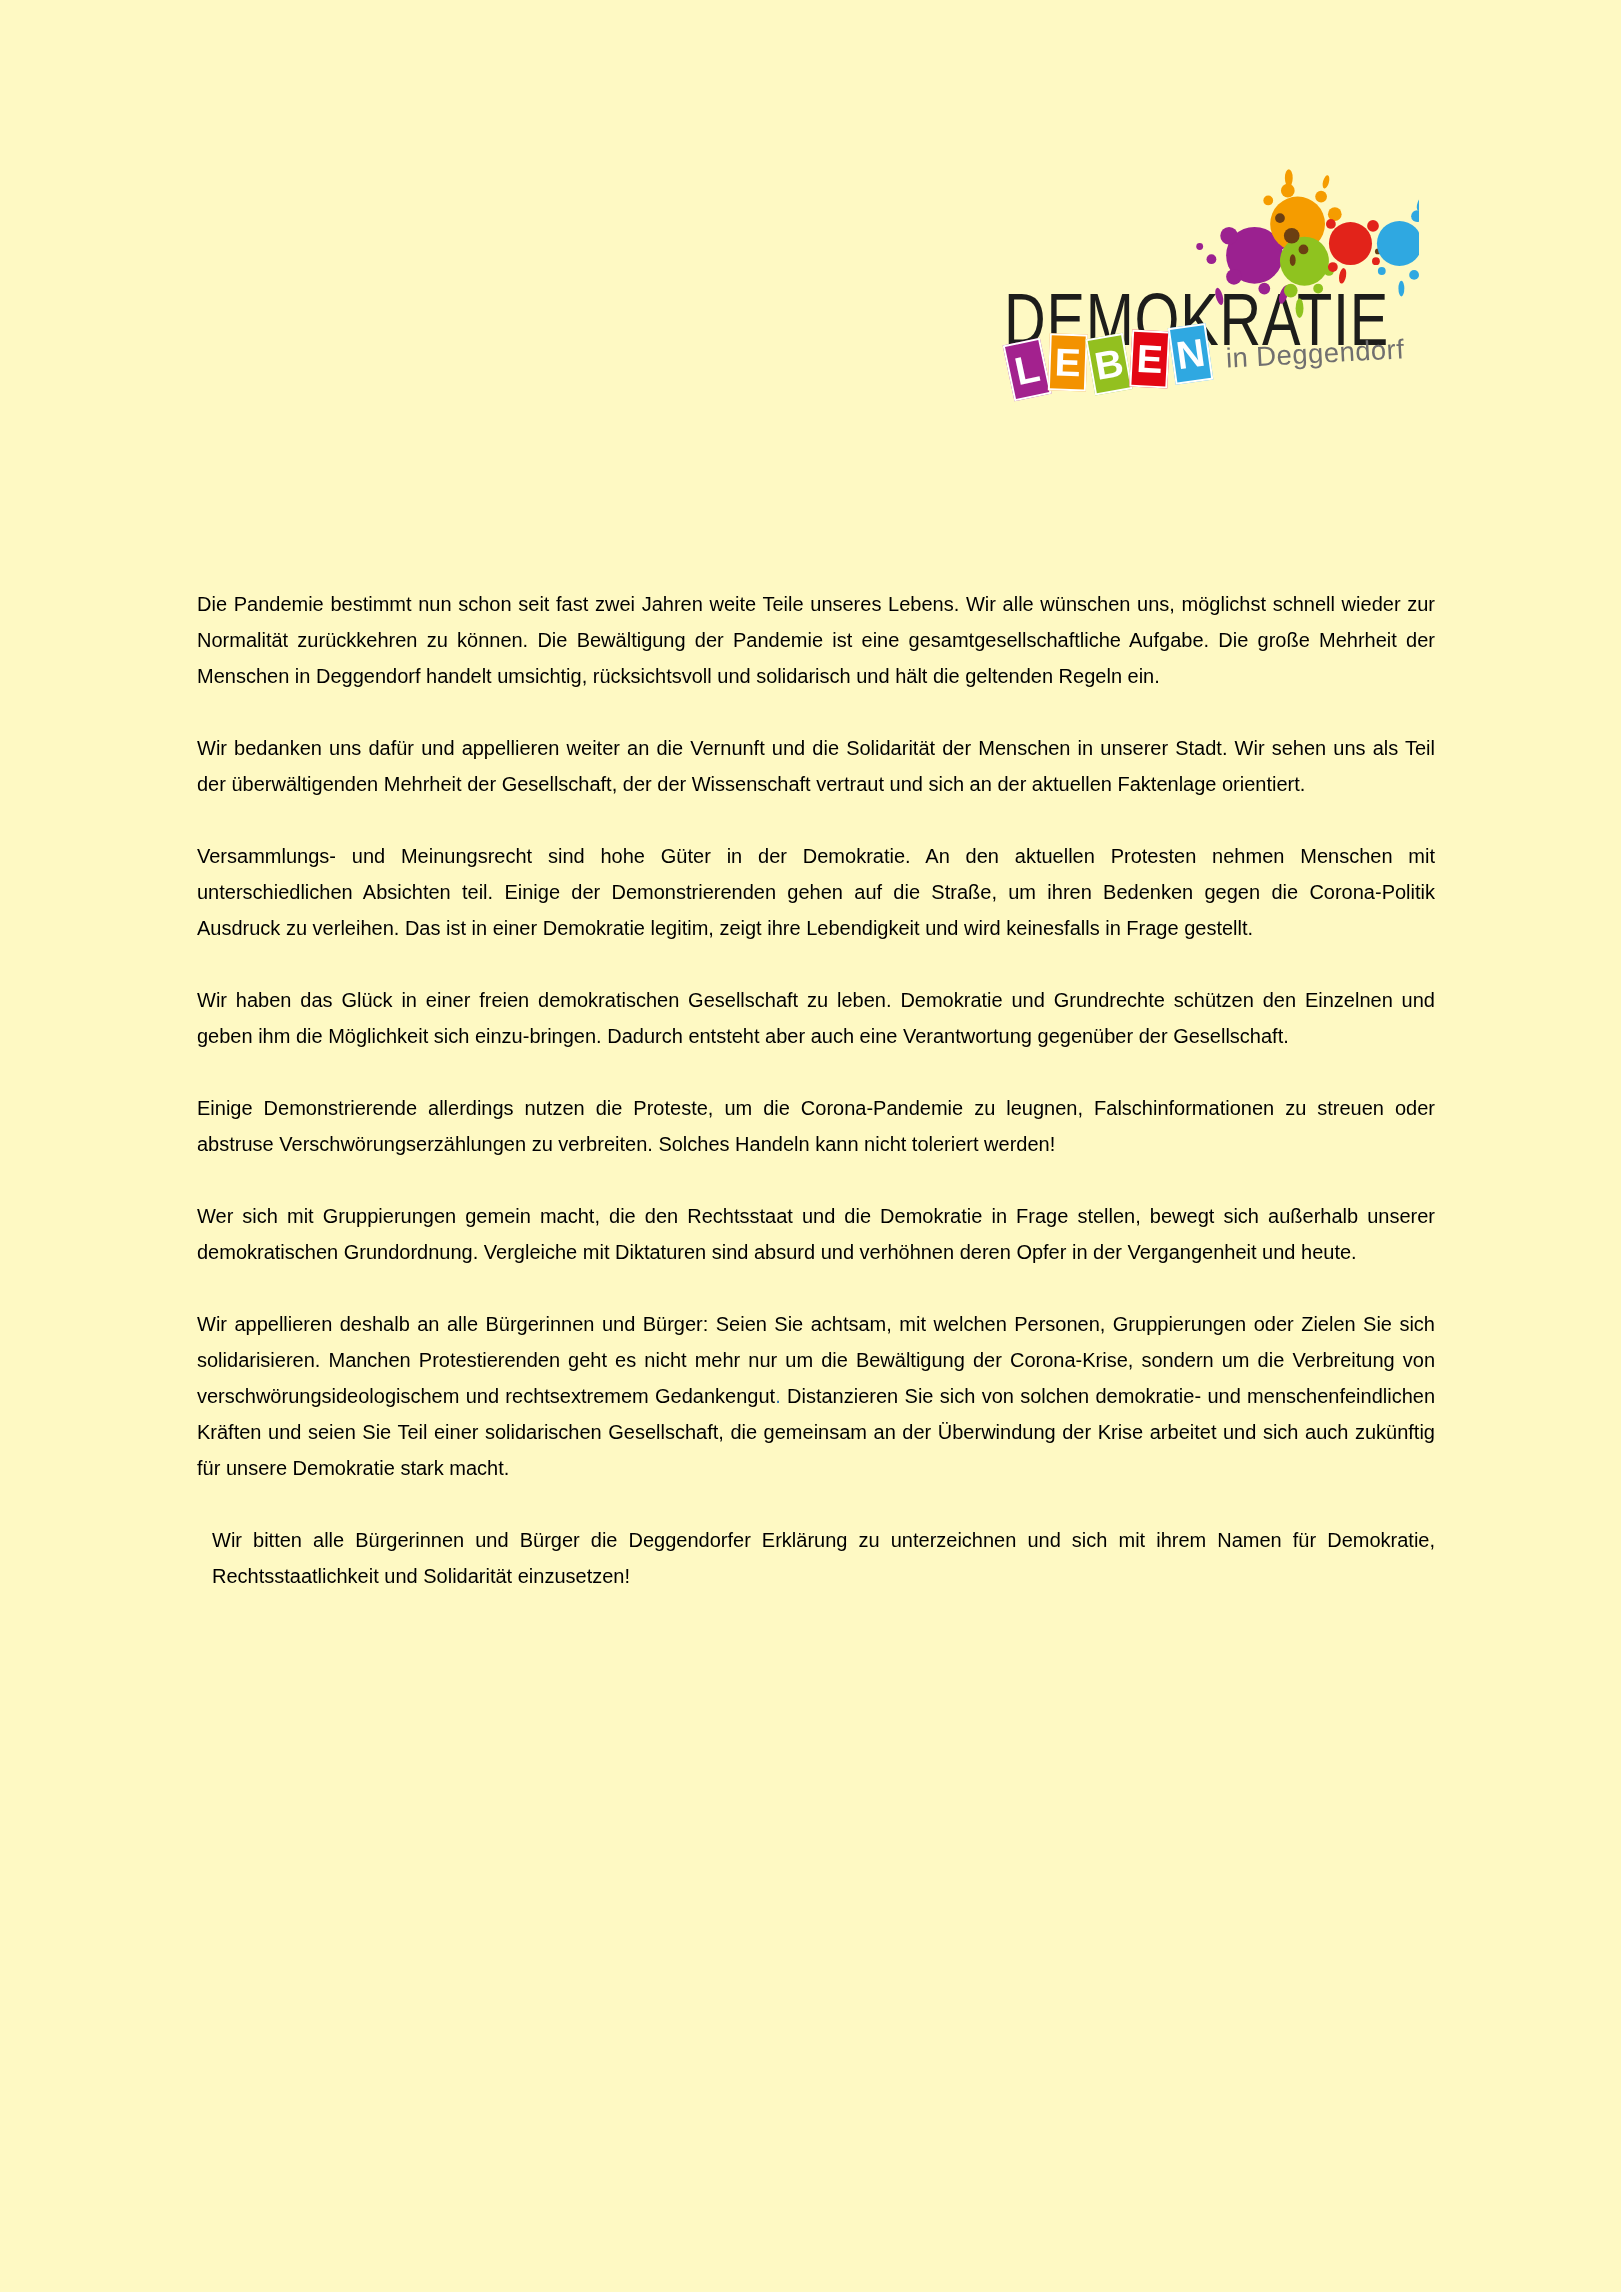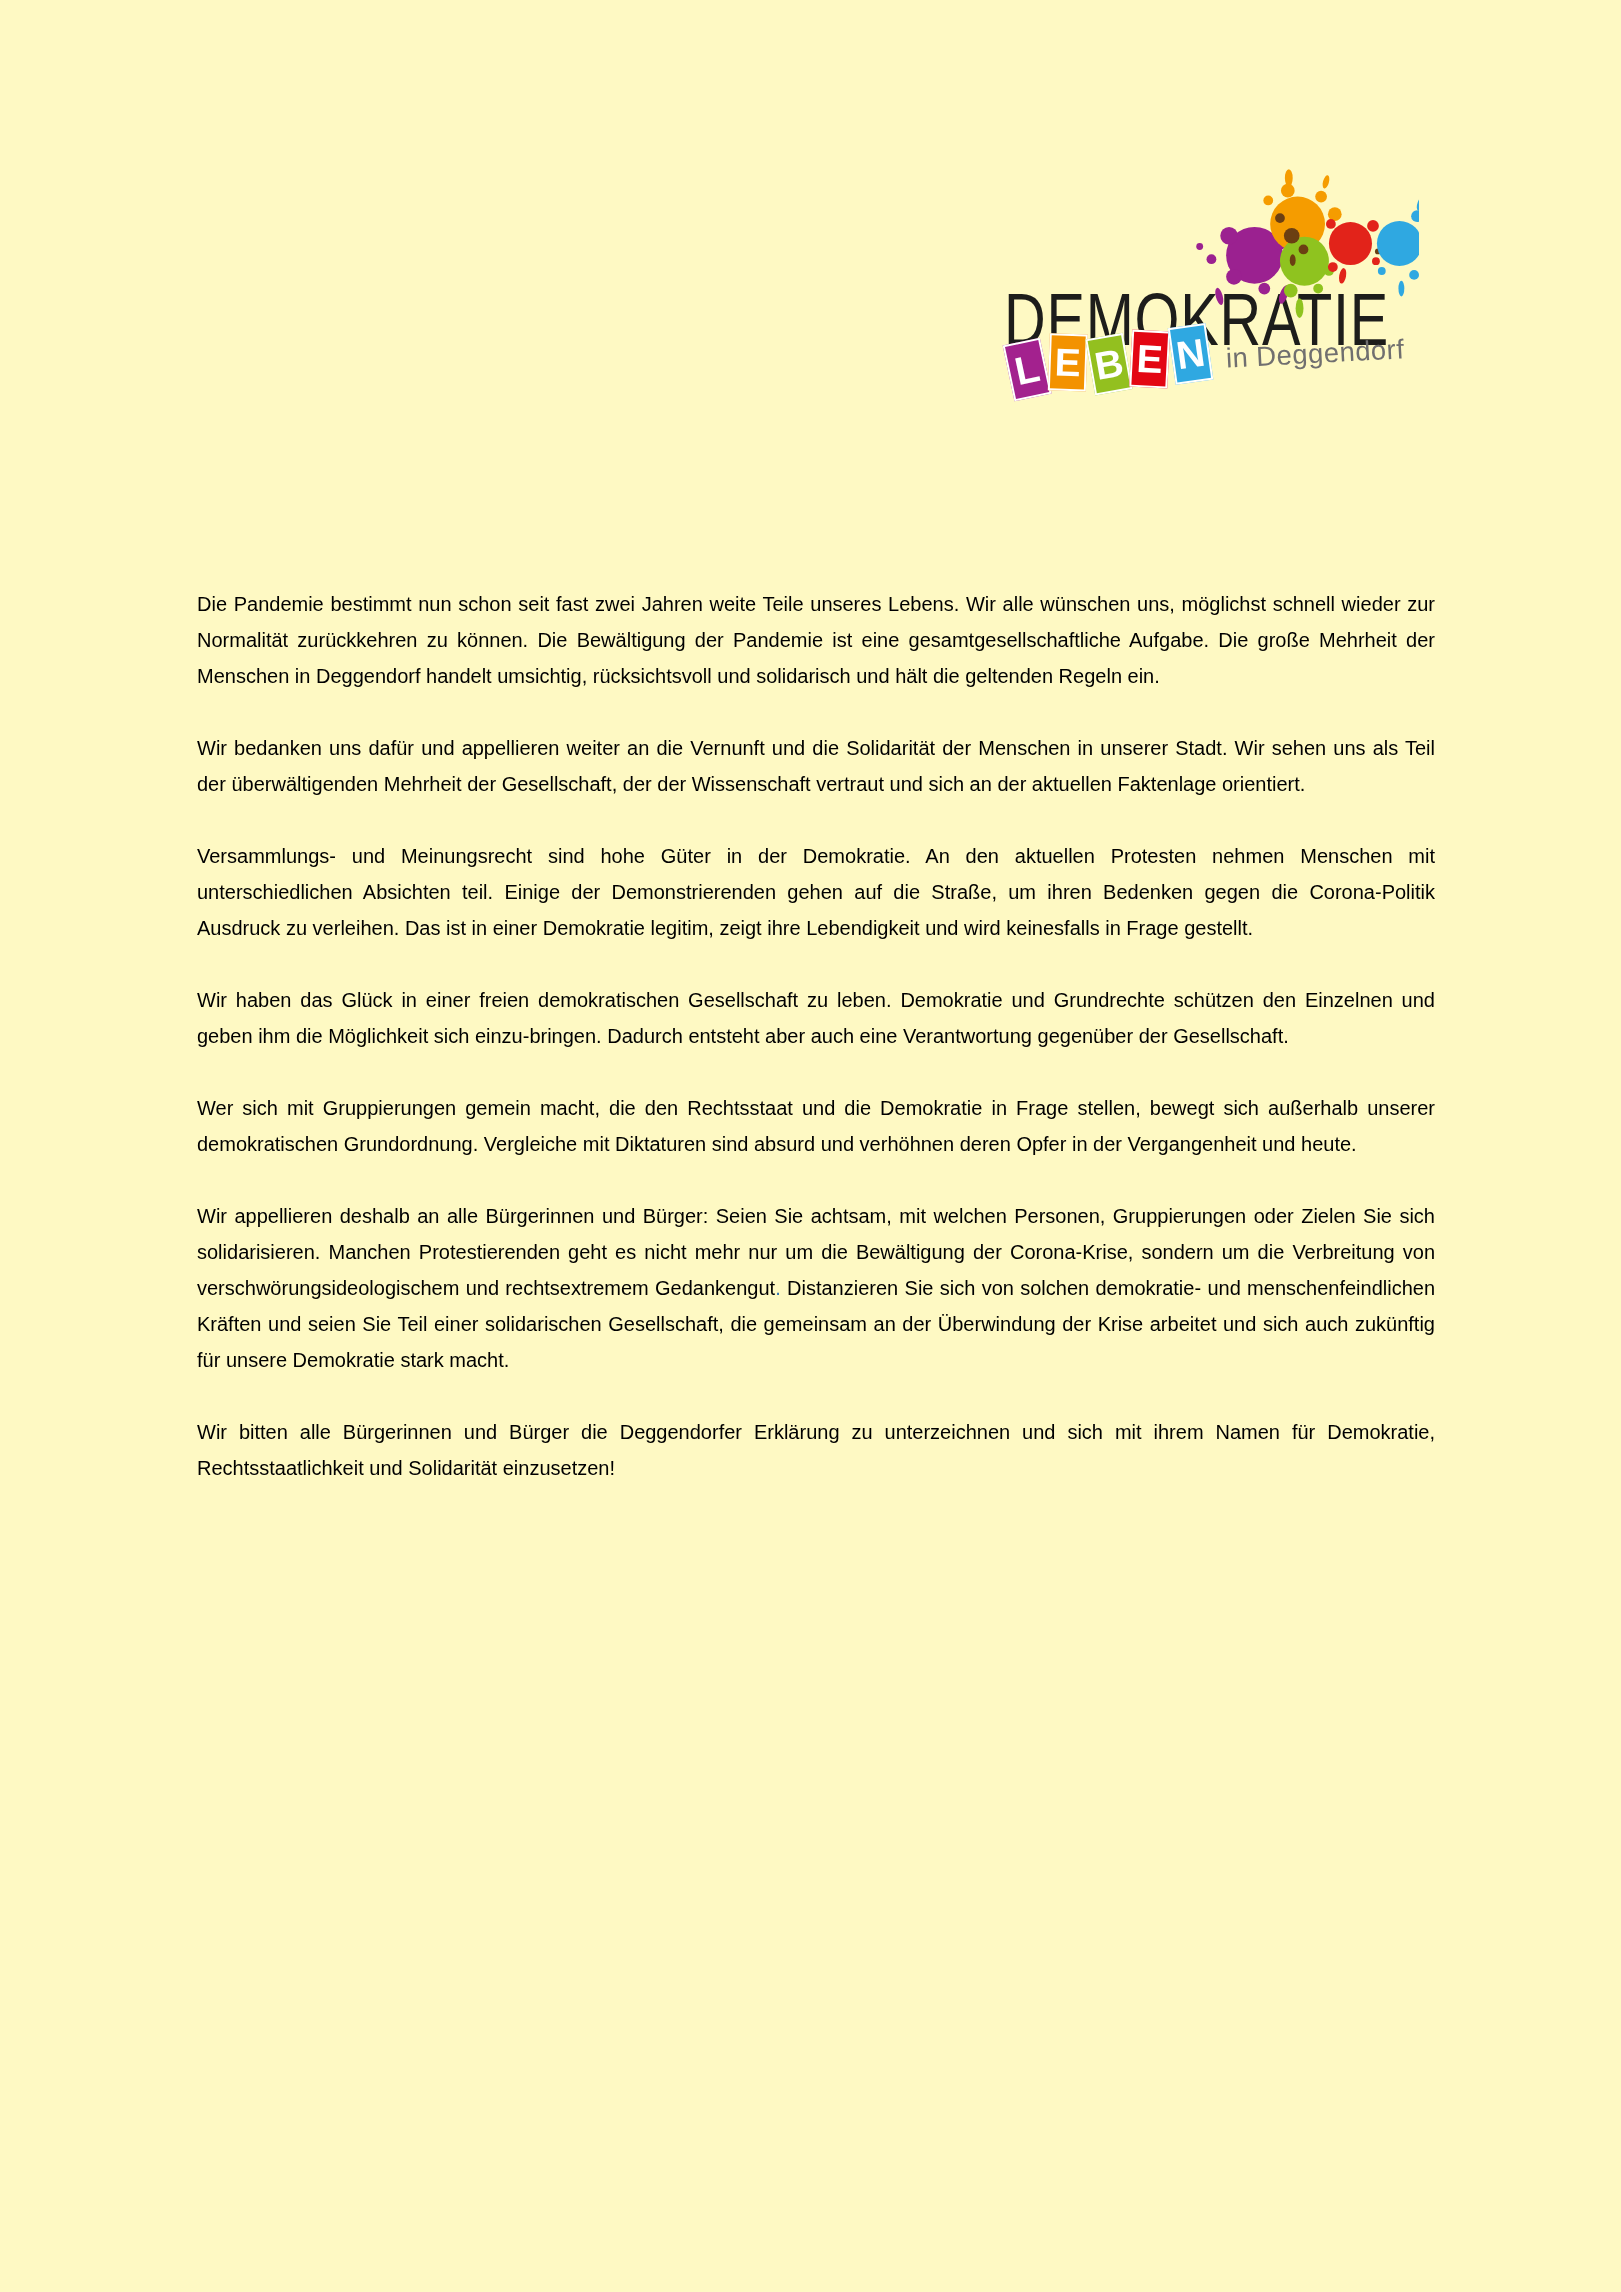--- a/index.html
+++ b/index.html
@@ -53,21 +53,21 @@
     font-size:34px; font-weight:bold; line-height:48px; color:#1d1d1b;
   }
 
   
   .body-text {
     position:absolute; left:197px; top:586px; width:1238px;
     font-size:20px; line-height:36px; text-align:justify;
     color:#000;
   }
   .body-text p { margin:0 0 36px 0; }
-  .body-text p.extra-space { margin-top:28px; }
+  .body-text p.extra-space { margin-top:28px;margin-left:15px; }
 </style>
 </head>
 <body>
 
 <div class="page">
 
   <div class="logo">
     <div class="logo-word">DEMOKRATIE</div>
 
     <svg class="logo-splats" viewBox="0 0 430 260" aria-hidden="true">
@@ -136,19 +136,20 @@
       </div>
   </div>
 
 
   <div class="body-text">
 
   <p><span>Die Pandemie bestimmt nun schon seit fast zwei Jahren weite Teile unseres Lebens. Wir alle wünschen uns, möglichst schnell wieder zur Normalität zurückkehren zu können. Die Bewältigung der Pandemie ist eine gesamtgesellschaftliche Aufgabe. Die große Mehrheit der Menschen in Deggendorf handelt umsichtig, rücksichtsvoll und solidarisch und hält die geltenden Regeln ein.</span></p>
       <p><span>Wir bedanken uns dafür und appellieren weiter an die Vernunft und die Solidarität der Menschen in unserer Stadt. Wir sehen uns als Teil der überwältigenden Mehrheit der Gesellschaft, der der Wissenschaft vertraut und sich an der aktuellen Faktenlage orientiert.</span></p>
       <p><span>Versammlungs- und Meinungsrecht sind hohe Güter in der Demokratie. An den aktuellen Protesten nehmen Menschen mit unterschiedlichen Absichten teil. Einige der Demonstrierenden gehen auf die Straße, um ihren Bedenken gegen die Corona-Politik Ausdruck zu verleihen. Das ist in einer Demokratie legitim, zeigt ihre Lebendigkeit und wird keinesfalls in Frage gestellt.</span></p>
       <p><span>Wir haben das Glück in einer freien demokratischen Gesellschaft zu leben. Demokratie und Grundrechte schützen den Einzelnen und geben ihm die Möglichkeit sich einzu-bringen. Dadurch entsteht aber auch eine Verantwortung gegenüber der Gesellschaft.</span></p>
+      <p><span>Einige Demonstrierende allerdings nutzen die Proteste, um die Corona-Pandemie zu leugnen, Falschinformationen zu streuen oder abstruse Verschwörungserzählungen zu verbreiten. Solches Handeln kann nicht toleriert werden!</span></p>
       <p><span>Wer sich mit Gruppierungen gemein macht, die den Rechtsstaat und die Demokratie in Frage stellen, bewegt sich außerhalb unserer demokratischen Grundordnung. Vergleiche mit Diktaturen sind absurd und verhöhnen deren Opfer in der Vergangenheit und heute.</span></p>
       <p><span>Wir appellieren deshalb an alle Bürgerinnen und Bürger: Seien Sie achtsam, mit welchen Personen, Gruppierungen oder Zielen Sie sich solidarisieren. Manchen Protestierenden geht es nicht mehr nur um die Bewältigung der Corona-Krise, sondern um die Verbreitung von verschwörungsideologischem und rechtsextremem Gedankengut</span><span style="color: rgb(46, 116, 181);">.</span><span> Distanzieren Sie sich von solchen demokratie- und menschenfeindlichen Kräften und seien Sie Teil einer solidarischen Gesellschaft, die gemeinsam an der Überwindung der Krise arbeitet und sich auch zukünftig für unsere Demokratie stark macht.</span></p>
       <p class="extra-space"><span>Wir bitten alle Bürgerinnen und Bürger die Deggendorfer Erklärung zu unterzeichnen und sich mit ihrem Namen für Demokratie, Rechtsstaatlichkeit und Solidarität einzusetzen!</span></p>
     </div>
 
 </div>
 
 
 </body></html>

